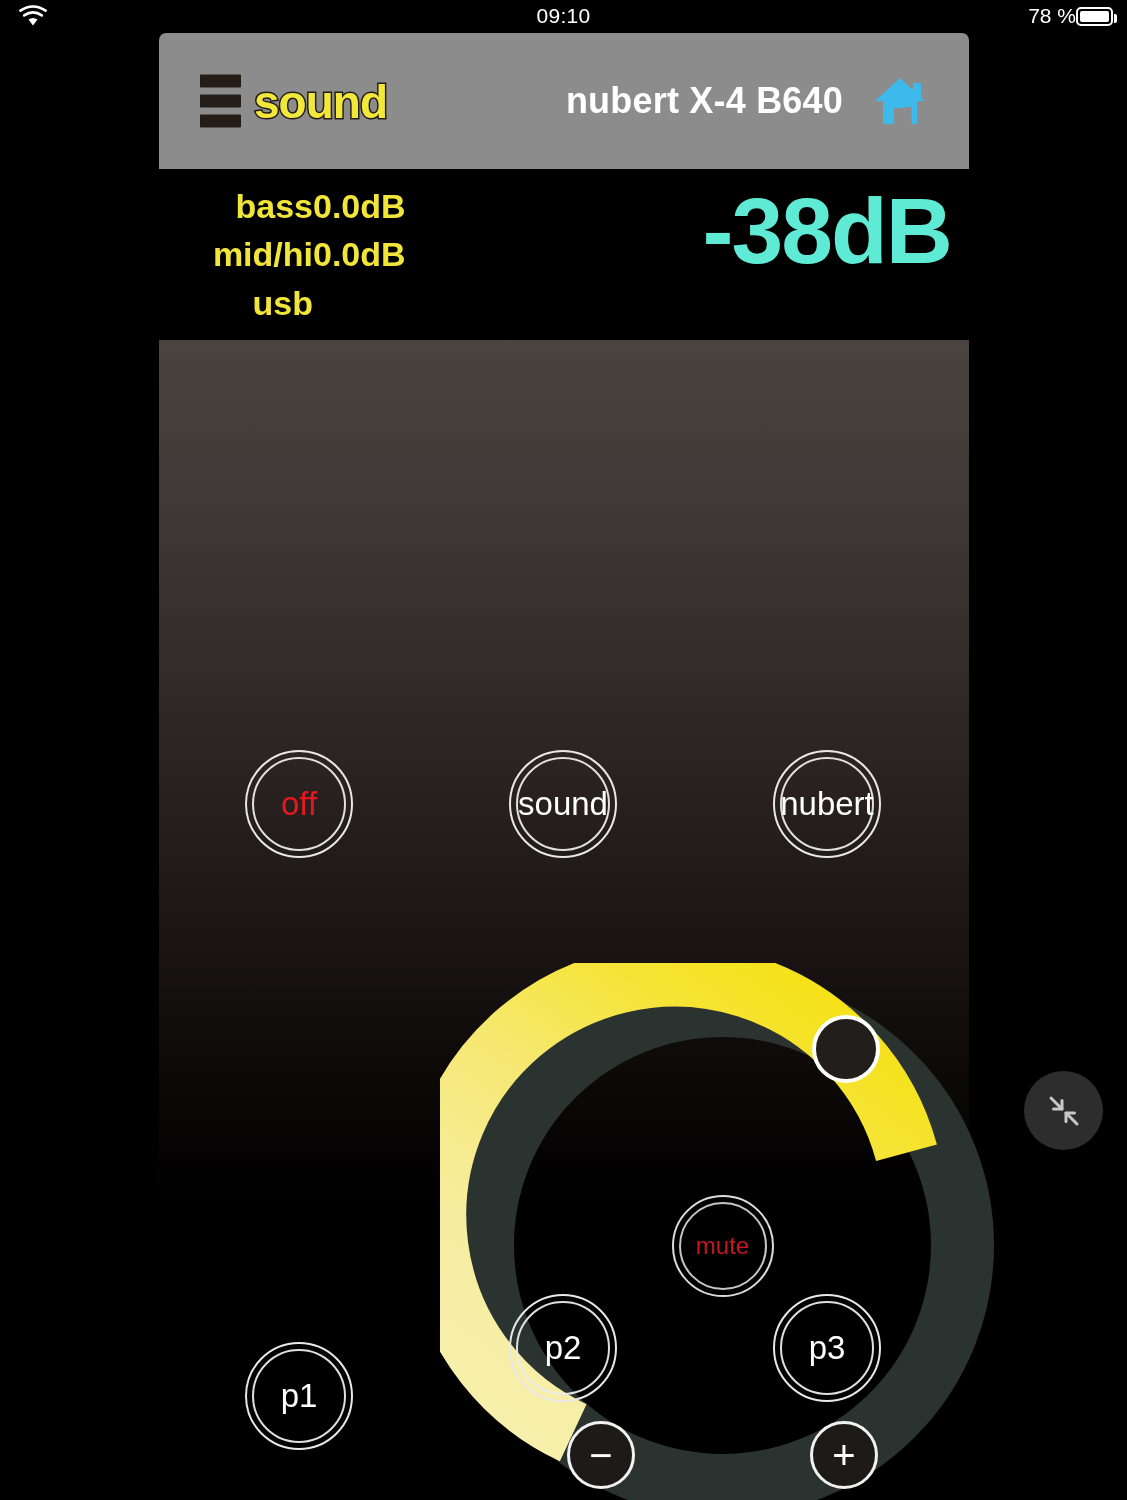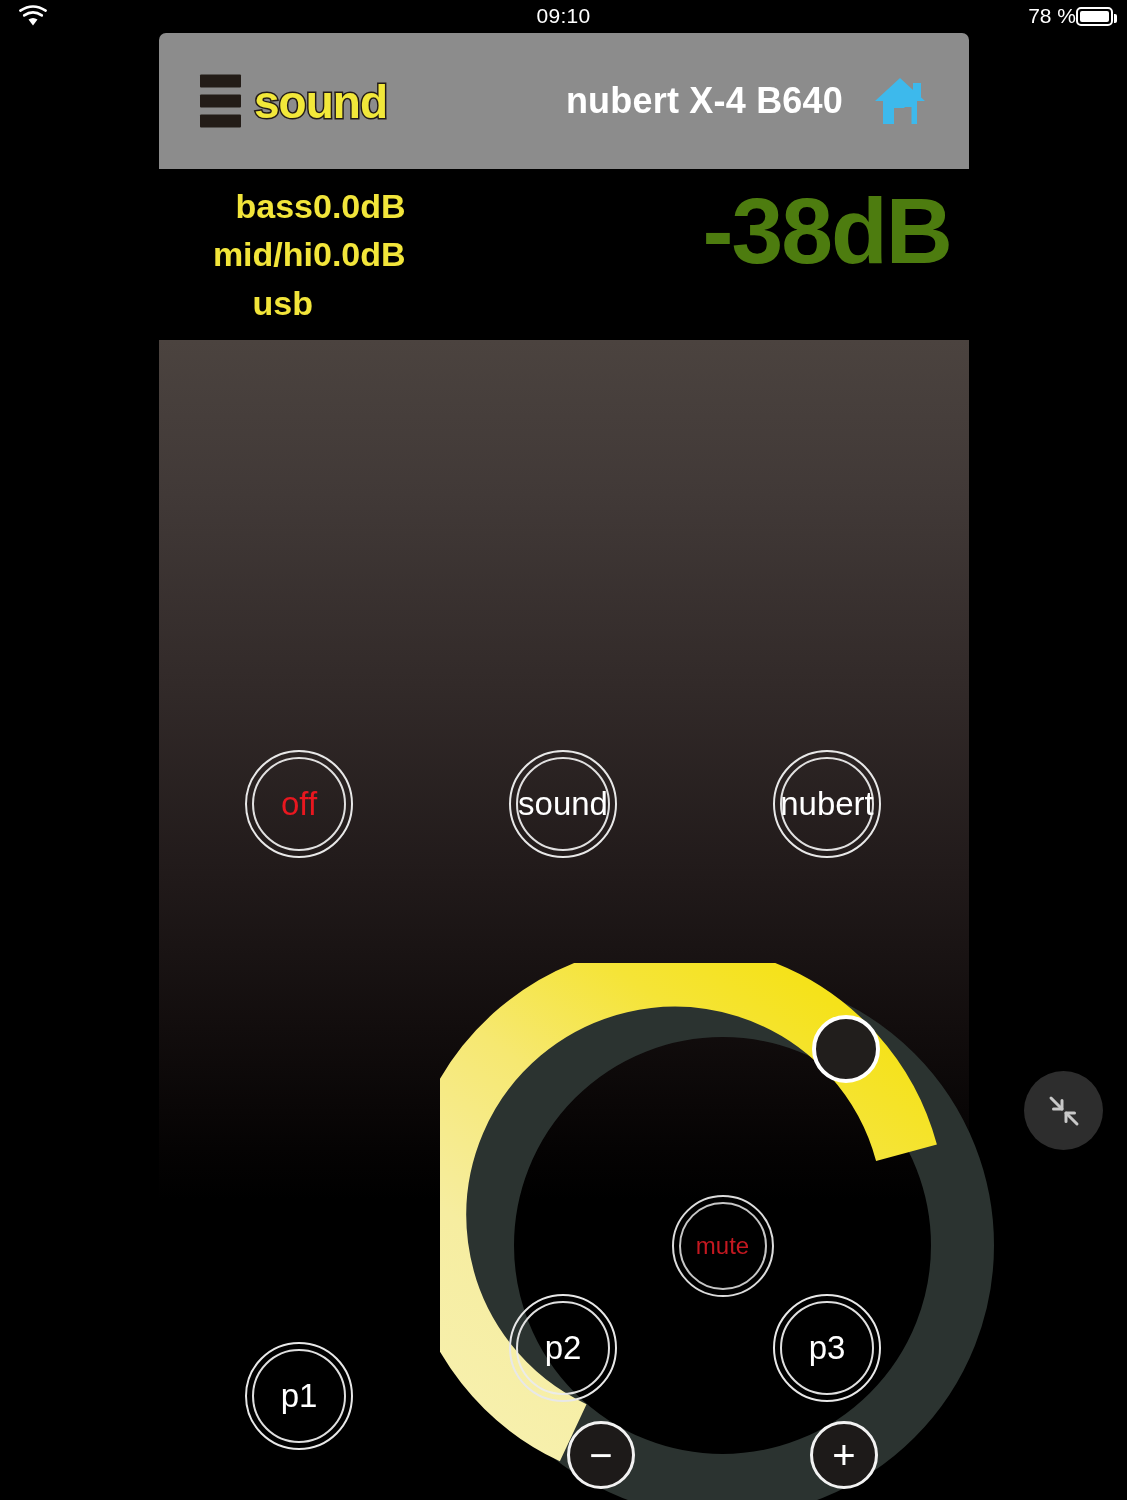--- a/index.html
+++ b/index.html
@@ -78,21 +78,21 @@
   }
   .eqlist {
     position:absolute; left:18px; top:13px;
     color:#f2e53a; font-size:34px; font-weight:bold; line-height:1.42;
   }
   .eqrow { display:flex;text-align:right; }
   .eq-label { display:inline-block; width:136px; }
   .eq-value { display:inline-block; }
   .volume-big {
     position:absolute; right:18px; top:14px;
-    color:#4d7c0f; font-size:93px; font-weight:bold; letter-spacing:-2px;
+    color:#5eead4; font-size:93px; font-weight:bold; letter-spacing:-2px;
     line-height:1.05;
   }
 
   
   .panel {
     position:absolute; left:159px; top:340px; width:810px; height:860px;
     background:linear-gradient(to bottom,#4b433f 0%,#413937 18%,#322a29 40%,#211a1a 62%,#120d0d 80%,#050303 94%,#000 100%);
   }
 
   

